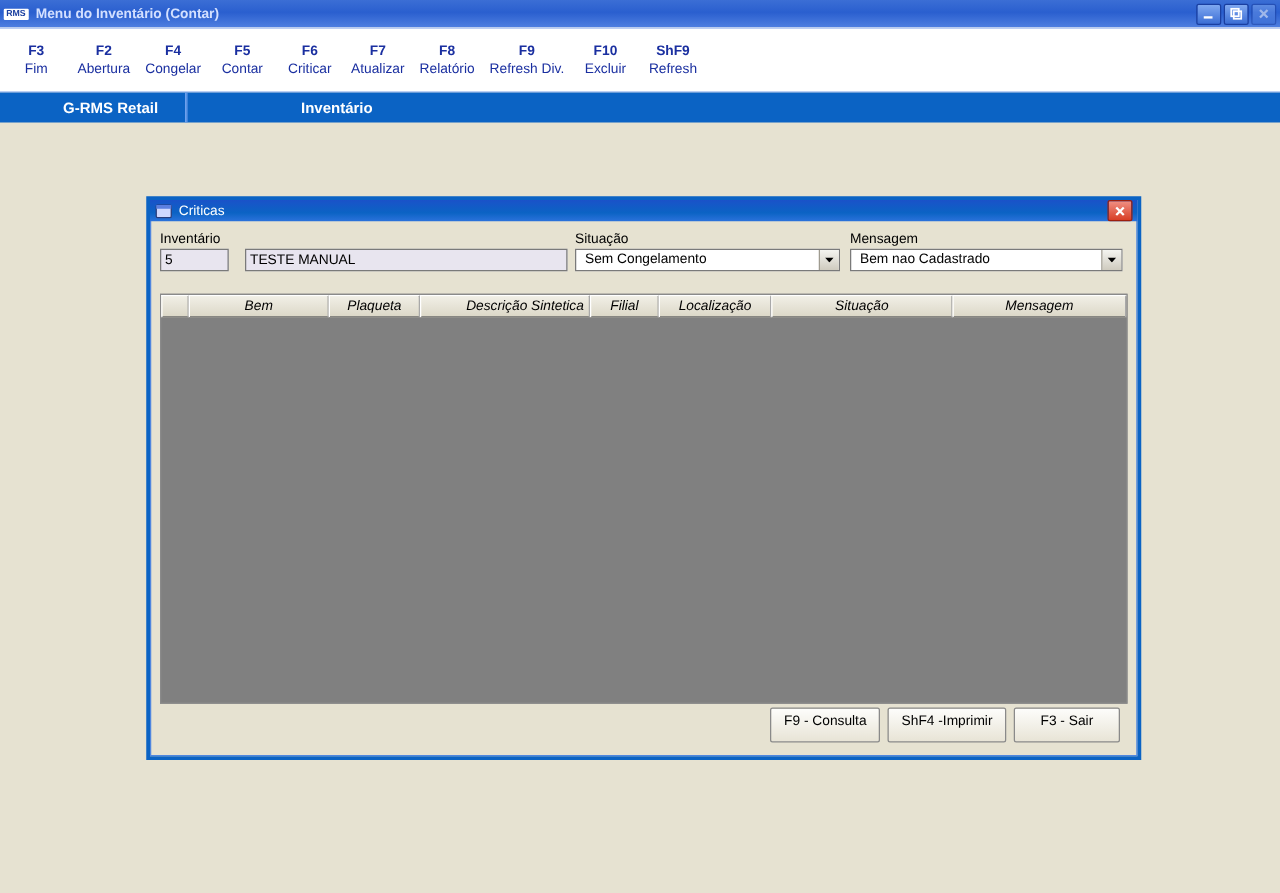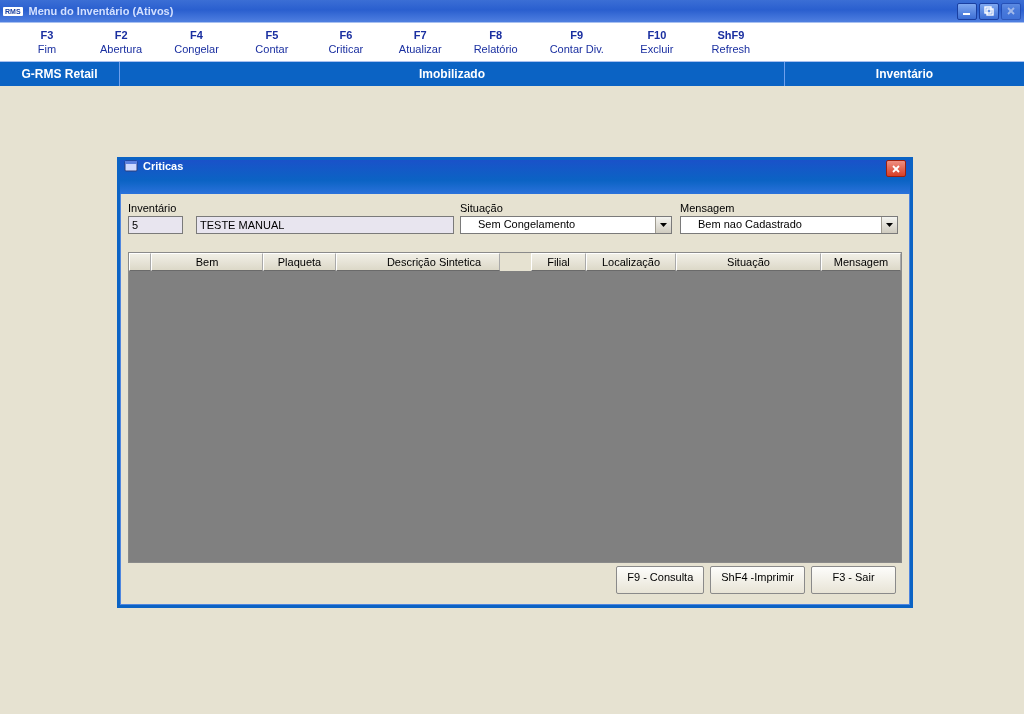--- a/index.html
+++ b/index.html
@@ -40,28 +40,27 @@
     border: 1px solid #1a3fa0;
     border-radius: 2px;
     display: flex; align-items: center; justify-content: center;
     cursor: pointer;
   }
   .win-btn.disabled { opacity: 0.55; cursor: default; }
   .win-btn svg { display:block; }
 
   
   .fkeys {
-    height: 40px;
+    height: 52px;
     background: #ffffff;
     border-top: 1px solid #a8c0f0;
     border-bottom: 1px solid #a8c0f0;
     display: flex;
     align-items: center;
-    padding-left: 20px;
-    gap: 20px;
+    padding-left: 2px;
   }
   .fkey {
     text-align: center;
     color: #1a2fa0;
     font-size: 11px;
     padding: 0 6px;
     min-width: 54px;
     cursor: pointer;
   }
   .fkey .fkey-shortcut { font-weight: bold; display:block; }
@@ -69,44 +68,46 @@
 
   
   .banner {
     height: 24px;
     background: #0b63c4;
     display: flex;
     align-items: center;
     color: #ffffff;
     font-weight: bold;
     font-size: 12px;
+    padding-left: 29px;
   }
   .banner .banner-left  { width: 120px; text-align: center; border-right: 1px solid #6ea0ed; line-height:24px;}
   .banner .banner-mid   { flex: 1; text-align: center; }
   .banner .banner-right { width: 240px; text-align: center; border-left: 1px solid #6ea0ed; line-height:24px;}
 
   
   .dialog {
     position: absolute;
     left: 117px;
     top: 157px;
     width: 796px;
     height: 451px;
     border: 3px solid #0b63c4;
     background: #e6e2d1;
     display: flex;
     flex-direction: column;
     box-shadow: 0 0 0 1px #4f86df inset;
   }
   .dlg-titlebar {
-    height: 34px;
+    height: 17px;
     background: linear-gradient(to bottom, #1a52c9 0%, #0b63c4 60%, #2b72db 100%);
     display: flex;
+    align-items: center;
     color: #ffffff;
-    font-weight: bold;
+    font-weight: normal;
     padding: 0 4px;
   }
   .dlg-titlebar .dlg-icon {
     width: 14px; height: 12px;
     margin-right: 5px;
     display:inline-block;
   }
   .dlg-titlebar .dlg-title { flex:1; }
   .dlg-close {
     width: 20px; height: 17px;
@@ -134,21 +135,21 @@
     padding: 1px 3px;
     border: 1px solid #7a7a7a;
     background: #e8e5ef;
   }
   .combo {
     height: 18px;
     display:flex;
     border: 1px solid #7a7a7a;
     background:#ffffff;
   }
-  .combo .combo-text { flex:1; padding:1px 17px; font-size:11px; overflow:hidden; white-space:nowrap; }
+  .combo .combo-text { flex:1; padding:1px 7px; font-size:11px; overflow:hidden; white-space:nowrap; }
   .combo .combo-btn {
     width:16px;
     background: linear-gradient(to bottom,#f4f4f0,#cfcbbf);
     border-left:1px solid #9f9b90;
     display:flex; align-items:center; justify-content:center;
     cursor:pointer;
   }
 
   
   .fg-invnum { width: 55px; }
@@ -157,20 +158,21 @@
   .fg-msg   { width: 218px; margin-left: 8px; }
 
   
   .table-wrap {
     margin-top: 18px;
     flex:1;
     border: 1px solid #8a8a8a;
     background:#808080;
     display:flex;
     flex-direction:column;
+    font-style:italic;
   }
   .thead {
     display:flex;
     background:#e6e2d1;
     height:18px;
   }
   .th {
     border-right:1px solid #a9a9a9;
     border-bottom:1px solid #6a6a6a;
     border-top:1px solid #ffffff;
@@ -181,22 +183,22 @@
     line-height:16px;
     overflow:hidden;
     white-space:nowrap;
   }
   .tbody { flex:1; }
 
   
   .c-gutter { width: 22px; }
   .c-bem    { width: 112px; }
   .c-plaq   { width: 73px; }
-  .c-desc   { width: 164px; padding-left: 32px; }
-  .c-filial { width: 55px; margin-left: 31px; }
+  .c-desc   { width: 136px; padding-left: 32px; }
+  .c-filial { width: 55px; }
   .c-local  { width: 90px; }
   .c-situ   { width: 145px; }
   .c-msg    { flex:1; }
 
   
   .dlg-buttons {
     height: 34px;
     display:flex;
     justify-content:flex-end;
     align-items:center;
@@ -214,21 +216,21 @@
     cursor:pointer;
     text-align:center;
     line-height:20px;
   }
 </style>
 </head>
 <body>
 
 <div class="main-titlebar">
   <span class="rms-badge">RMS</span>
-  <span class="title-text">Menu do Inventário (Ativos)</span>
+  <span class="title-text">Menu do Inventário (Contar)</span>
   <div class="win-buttons">
     <div class="win-btn">
       <svg width="10" height="8" viewBox="0 0 10 8">
           <rect x="1" y="6" width="7" height="2" fill="#ffffff"></rect>
         </svg>
     </div>
     <div class="win-btn">
       <svg width="10" height="10" viewBox="0 0 10 10">
         <rect x="1" y="1" width="6" height="6" fill="none" stroke="#ffffff" stroke-width="1.4"></rect>
         <rect x="3" y="3" width="6" height="6" fill="none" stroke="#ffffff" stroke-width="1.4"></rect>
@@ -267,35 +269,34 @@
   <div class="fkey">
     <span class="fkey-shortcut">F7</span>
     <span class="fkey-label">Atualizar</span>
   </div>
   <div class="fkey">
     <span class="fkey-shortcut">F8</span>
     <span class="fkey-label">Relatório</span>
   </div>
   <div class="fkey">
     <span class="fkey-shortcut">F9</span>
-    <span class="fkey-label">Contar Div.</span>
+    <span class="fkey-label">Refresh Div.</span>
   </div>
   <div class="fkey">
     <span class="fkey-shortcut">F10</span>
     <span class="fkey-label">Excluir</span>
   </div>
   <div class="fkey">
     <span class="fkey-shortcut">ShF9</span>
     <span class="fkey-label">Refresh</span>
   </div>
 </div>
 
 <div class="banner">
   <div class="banner-left">G-RMS Retail</div>
-  <div class="banner-mid">Imobilizado</div>
   <div class="banner-right">Inventário</div>
 </div>
 
 <div class="dialog">
   <div class="dlg-titlebar">
     <span class="dlg-icon">
       <svg width="14" height="12" viewBox="0 0 14 12">
         <rect x="1" y="1" width="12" height="10" rx="1" ry="1" fill="#cfd8ff" stroke="#2a3d7a" stroke-width="1"></rect>
         <rect x="1" y="1" width="12" height="3" fill="#5c7fe0"></rect>
       </svg>

